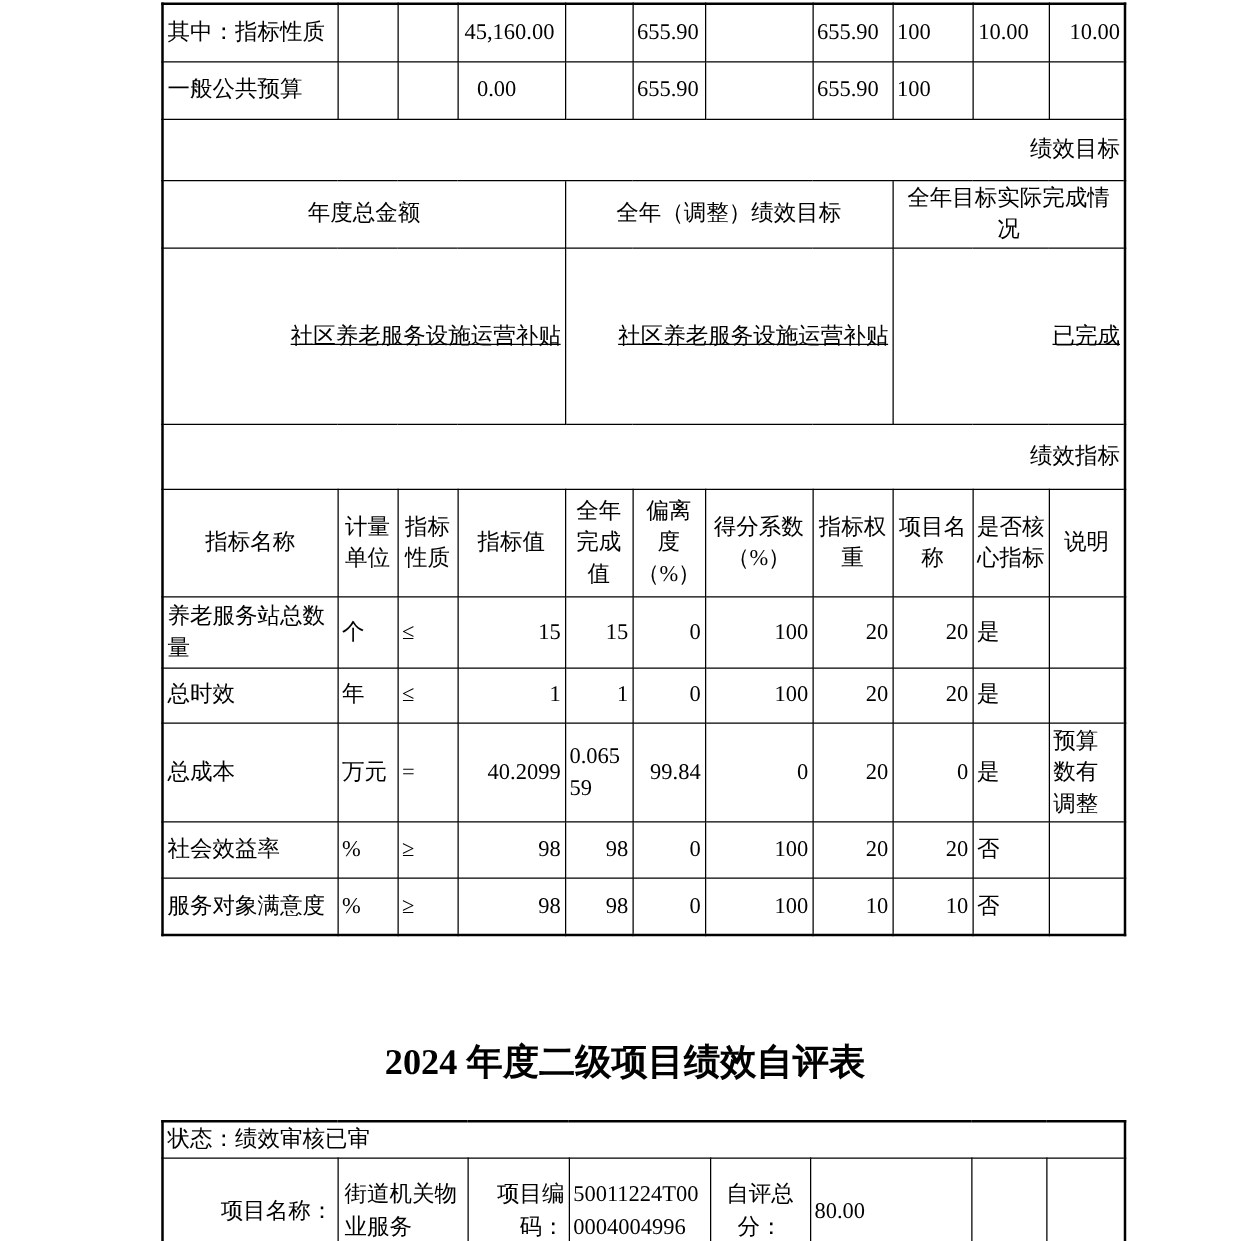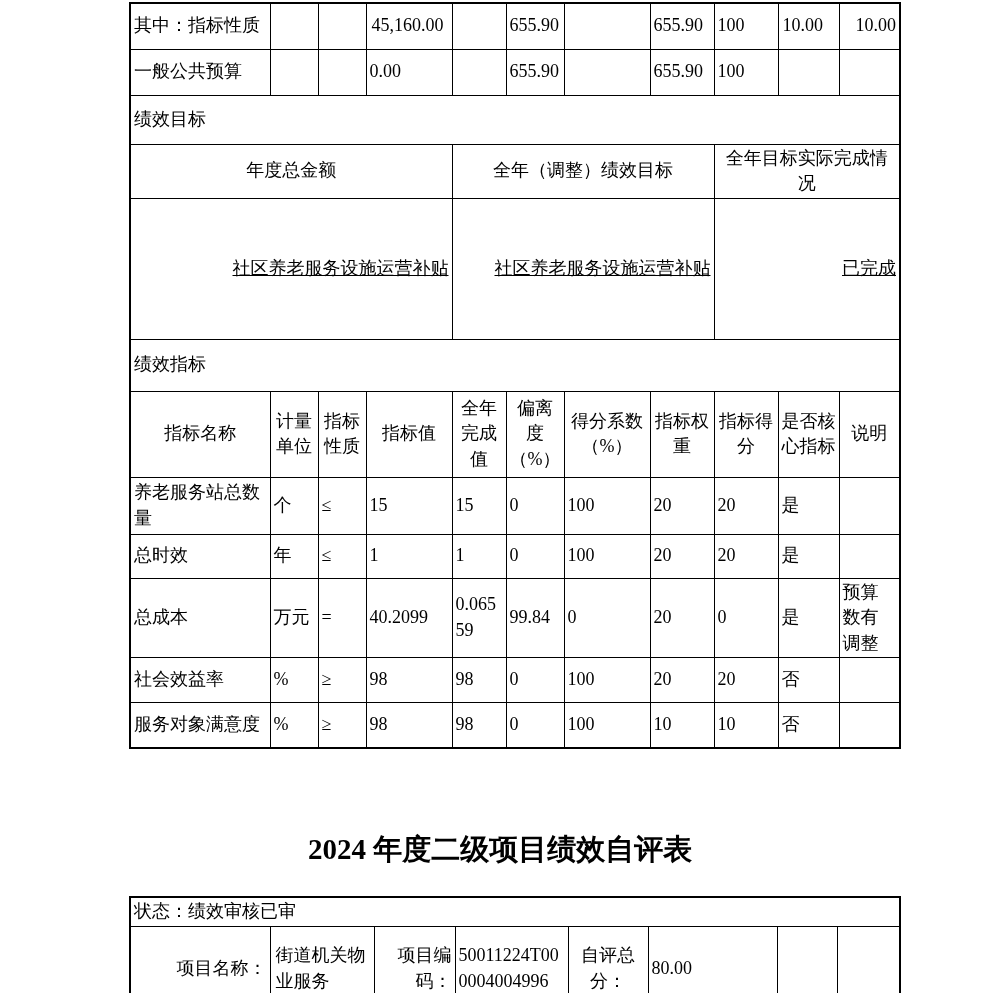--- a/index.html
+++ b/index.html
@@ -9,22 +9,22 @@
   .main-table{position:absolute;left:129px;top:2px;width:770px;border:2px solid #000;}
   .main-table td{border:1px solid #000;font-size:18px;line-height:1.42;vertical-align:middle;
                  padding:1px 3px;overflow:hidden;word-break:break-all;}
   .second-table{position:absolute;left:129px;top:896px;width:770px;border:2px solid #000;}
   .second-table td{border:1px solid #000;font-size:18px;line-height:1.42;vertical-align:middle;
                    padding:1px 3px;overflow:hidden;word-break:break-all;}
   .ta-l{text-align:left;}
   .ta-r{text-align:right;}
   .ta-c{text-align:center;}
   .num-l{text-align:left;padding-left:2px;}
-  .nr{text-align:left;padding-right:2px;}
-  .band{text-align:left;}
+  .nr{text-align:right;padding-right:2px;}
+  .band{text-align:right;}
   .hdr{text-align:center;padding:1px 1px;}
   .hdr-wide{text-align:center;padding:1px 4px;}
   .goal-val{vertical-align:top;text-align:right;padding-top:3px;text-decoration:underline;}
   .wrap-num{text-align:left;padding:1px 4px;}
   .code-cell{text-align:left;padding:1px 4px;}
   .status-cell{text-align:left;padding-right:3px;border-bottom:1px solid #000;}
   .doc-title{position:absolute;left:0;top:830px;width:1000px;text-align:center;
              font-size:29px;font-weight:bold;font-family:"Liberation Serif","DejaVu Serif",serif;}
 </style>
 </head>
@@ -60,21 +60,21 @@
       <td class="num-l">655.90</td>
       <td class="num-l">100</td>
       <td class="ta-l" style="padding-left:4px">10.00</td>
       <td class="ta-r">10.00</td>
     </tr>
 
     <tr style="height:46px">
       <td class="ta-l">一般公共预算</td>
       <td></td>
       <td></td>
-      <td class="ta-l" style="padding-left:3px">0.00</td>
+      <td class="ta-l" style="padding-left:15px">0.00</td>
       <td></td>
       <td class="num-l">655.90</td>
       <td></td>
       <td class="num-l">655.90</td>
       <td class="num-l">100</td>
       <td></td>
       <td></td>
     </tr>
 
     <tr style="height:49px">
@@ -99,21 +99,21 @@
 
     <tr style="height:86px">
       <td class="hdr">指标名称</td>
       <td class="hdr">计量单位</td>
       <td class="hdr">指标性质</td>
       <td class="hdr">指标值</td>
       <td class="hdr">全年完成值</td>
       <td class="hdr">偏离度（%）</td>
       <td class="hdr">得分系数（%）</td>
       <td class="hdr">指标权重</td>
-      <td class="hdr">指标得分</td>
+      <td class="hdr">项目名称</td>
       <td class="hdr">是否核心指标</td>
       <td class="hdr">说明</td>
     </tr>
 
     <tr style="height:57px">
       <td class="ta-l">养老服务站总数量</td>
       <td class="ta-l">个</td>
       <td class="ta-l">≤</td>
       <td class="nr">15</td>
       <td class="nr">15</td>

